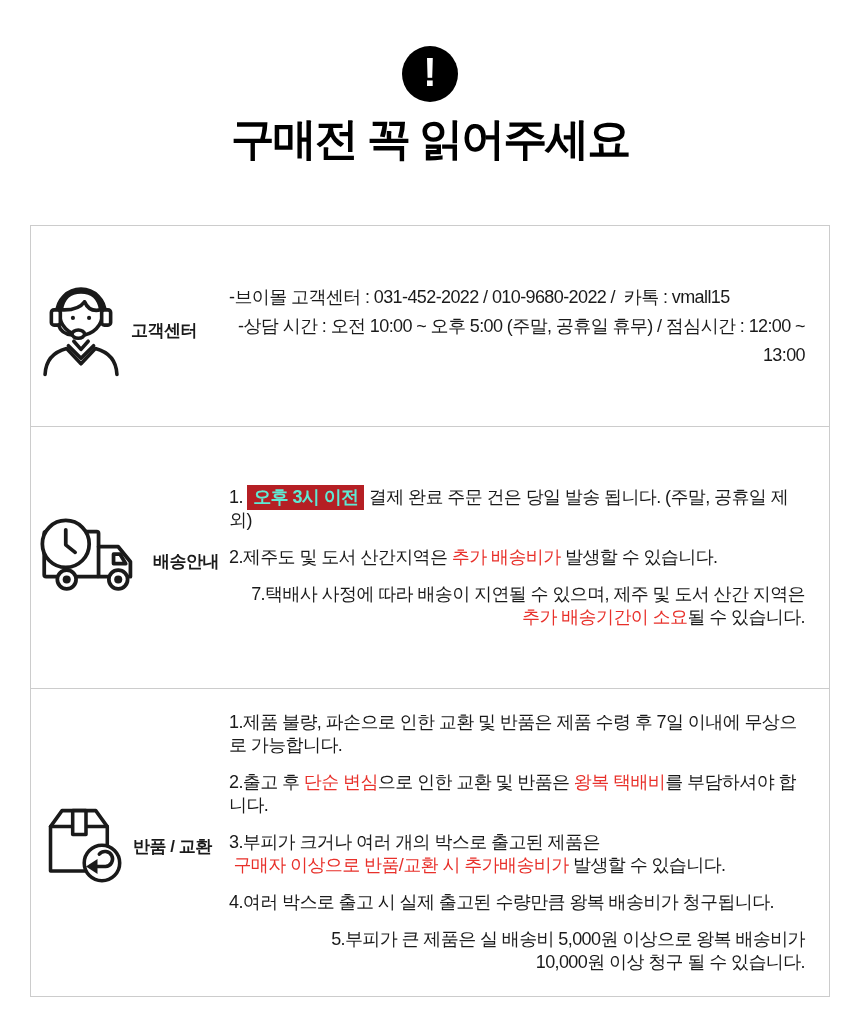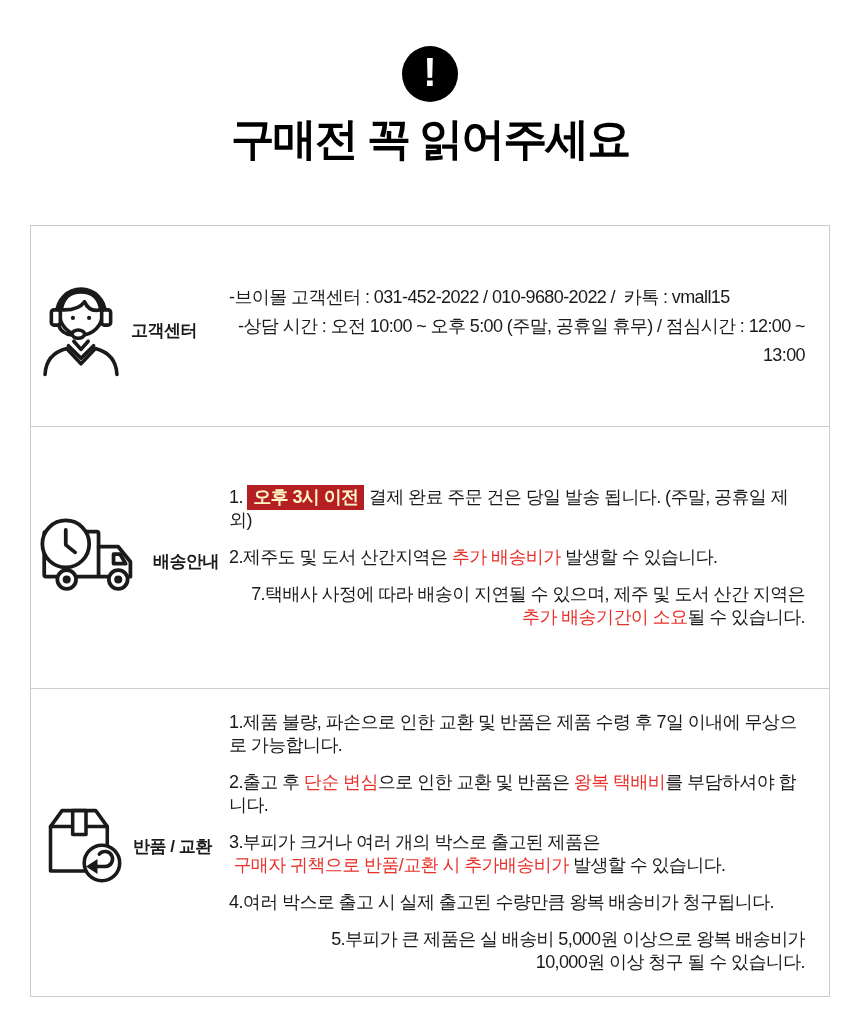--- a/index.html
+++ b/index.html
@@ -35,21 +35,21 @@
   .section-label{ font-weight:700; font-size:17px; margin-top:8px; letter-spacing:-0.5px; }
   .text-col{ flex:1; padding:22px 24px 22px 0; font-size:18px; letter-spacing:-0.6px; }
   .item{ margin:0 0 14px; }
   .item:last-child{ margin-bottom:0;text-align:right; }
   .line{ line-height:23px; white-space:pre-wrap; }
   .box-customer .line{ line-height:29px; }
   .box-customer .item{ margin:0; }
   .red{ color:var(--red); }
   .gray{ color:var(--gray); }
   .badge{
-    background:var(--badge); color:#fef9c3; font-weight:700; padding:2px 6px 3px;
+    background:var(--badge); color:#5eead4; font-weight:700; padding:2px 6px 3px;
   }
 </style>
 </head>
 <body>
 
 <div class="header">
   <div class="alert-circle">
     <span>!</span>
   </div>
   <h1 class="page-title">구매전 꼭 읽어주세요</h1>
@@ -128,21 +128,21 @@
     </div>
     <div class="text-col">
         <div class="item">
           <div class="line"><span>1.제품 불량, 파손으로 인한 교환 및 반품은 제품 수령 후 7일 이내에 무상으로 가능합니다.</span></div>
         </div>
         <div class="item">
           <div class="line"><span>2.출고 후 </span><span class="red">단순 변심</span><span>으로 인한 교환 및 반품은 </span><span class="red">왕복 택배비</span><span>를 부담하셔야 합니다.</span></div>
         </div>
         <div class="item">
           <div class="line"><span>3.부피가 크거나 여러 개의 박스로 출고된 제품은</span></div>
-          <div class="line"><span> </span><span class="red">구매자 귀책으로 반품/교환 시 추가배송비가</span><span> 발생할 수 있습니다.</span></div>
+          <div class="line"><span> </span><span class="red">구매자 이상으로 반품/교환 시 추가배송비가</span><span> 발생할 수 있습니다.</span></div>
         </div>
         <div class="item">
           <div class="line"><span>4.여러 박스로 출고 시 실제 출고된 수량만큼 왕복 배송비가 청구됩니다.</span></div>
         </div>
         <div class="item">
           <div class="line"><span>5.부피가 큰 제품은 실 배송비 5,000원 이상으로 왕복 배송비가</span></div>
           <div class="line"><span>  10,000원 이상 청구 될 수 있습니다.</span></div>
         </div>
       </div>
   </section>

